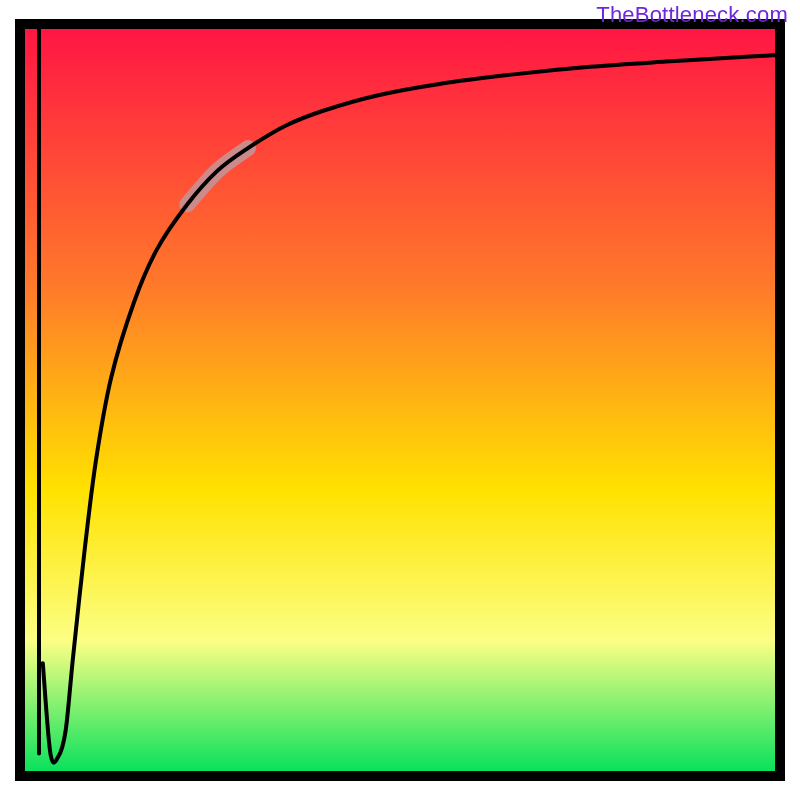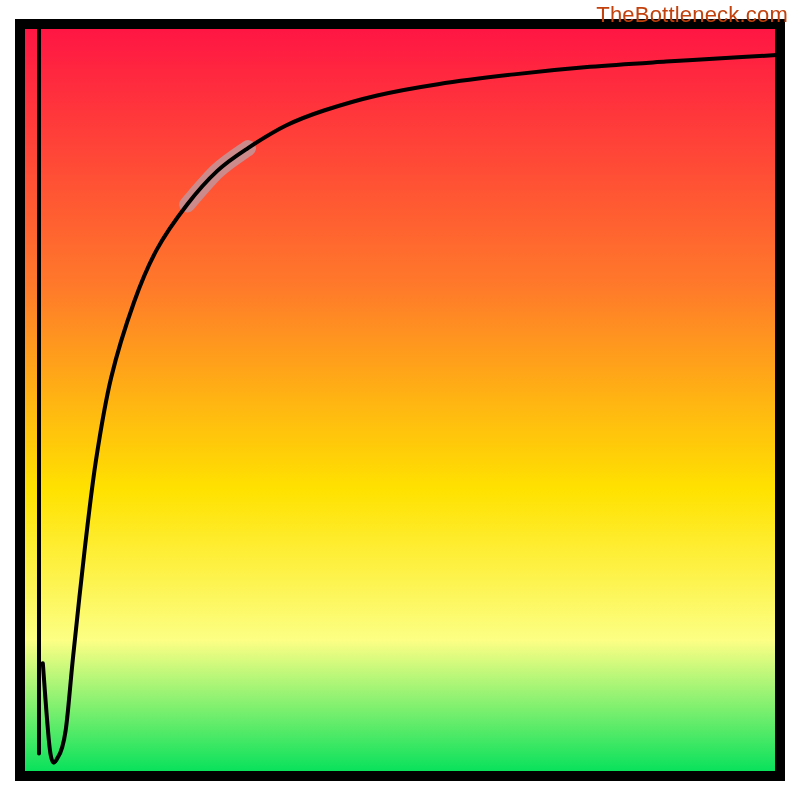--- a/index.html
+++ b/index.html
@@ -13,21 +13,21 @@
   .container {
     position: relative;
     width: 800px;
     height: 800px;
   }
   .watermark {
     position: absolute;
     top: 2px;
     right: 12px;
     font-size: 22px;
-    color: #c2410c;
+    color: #6d28d9;
     font-weight: 400;
     letter-spacing: 0.2px;
     z-index: 10;
   }
   svg {
     display: block;
   }
 </style>
 </head>
 <body>

